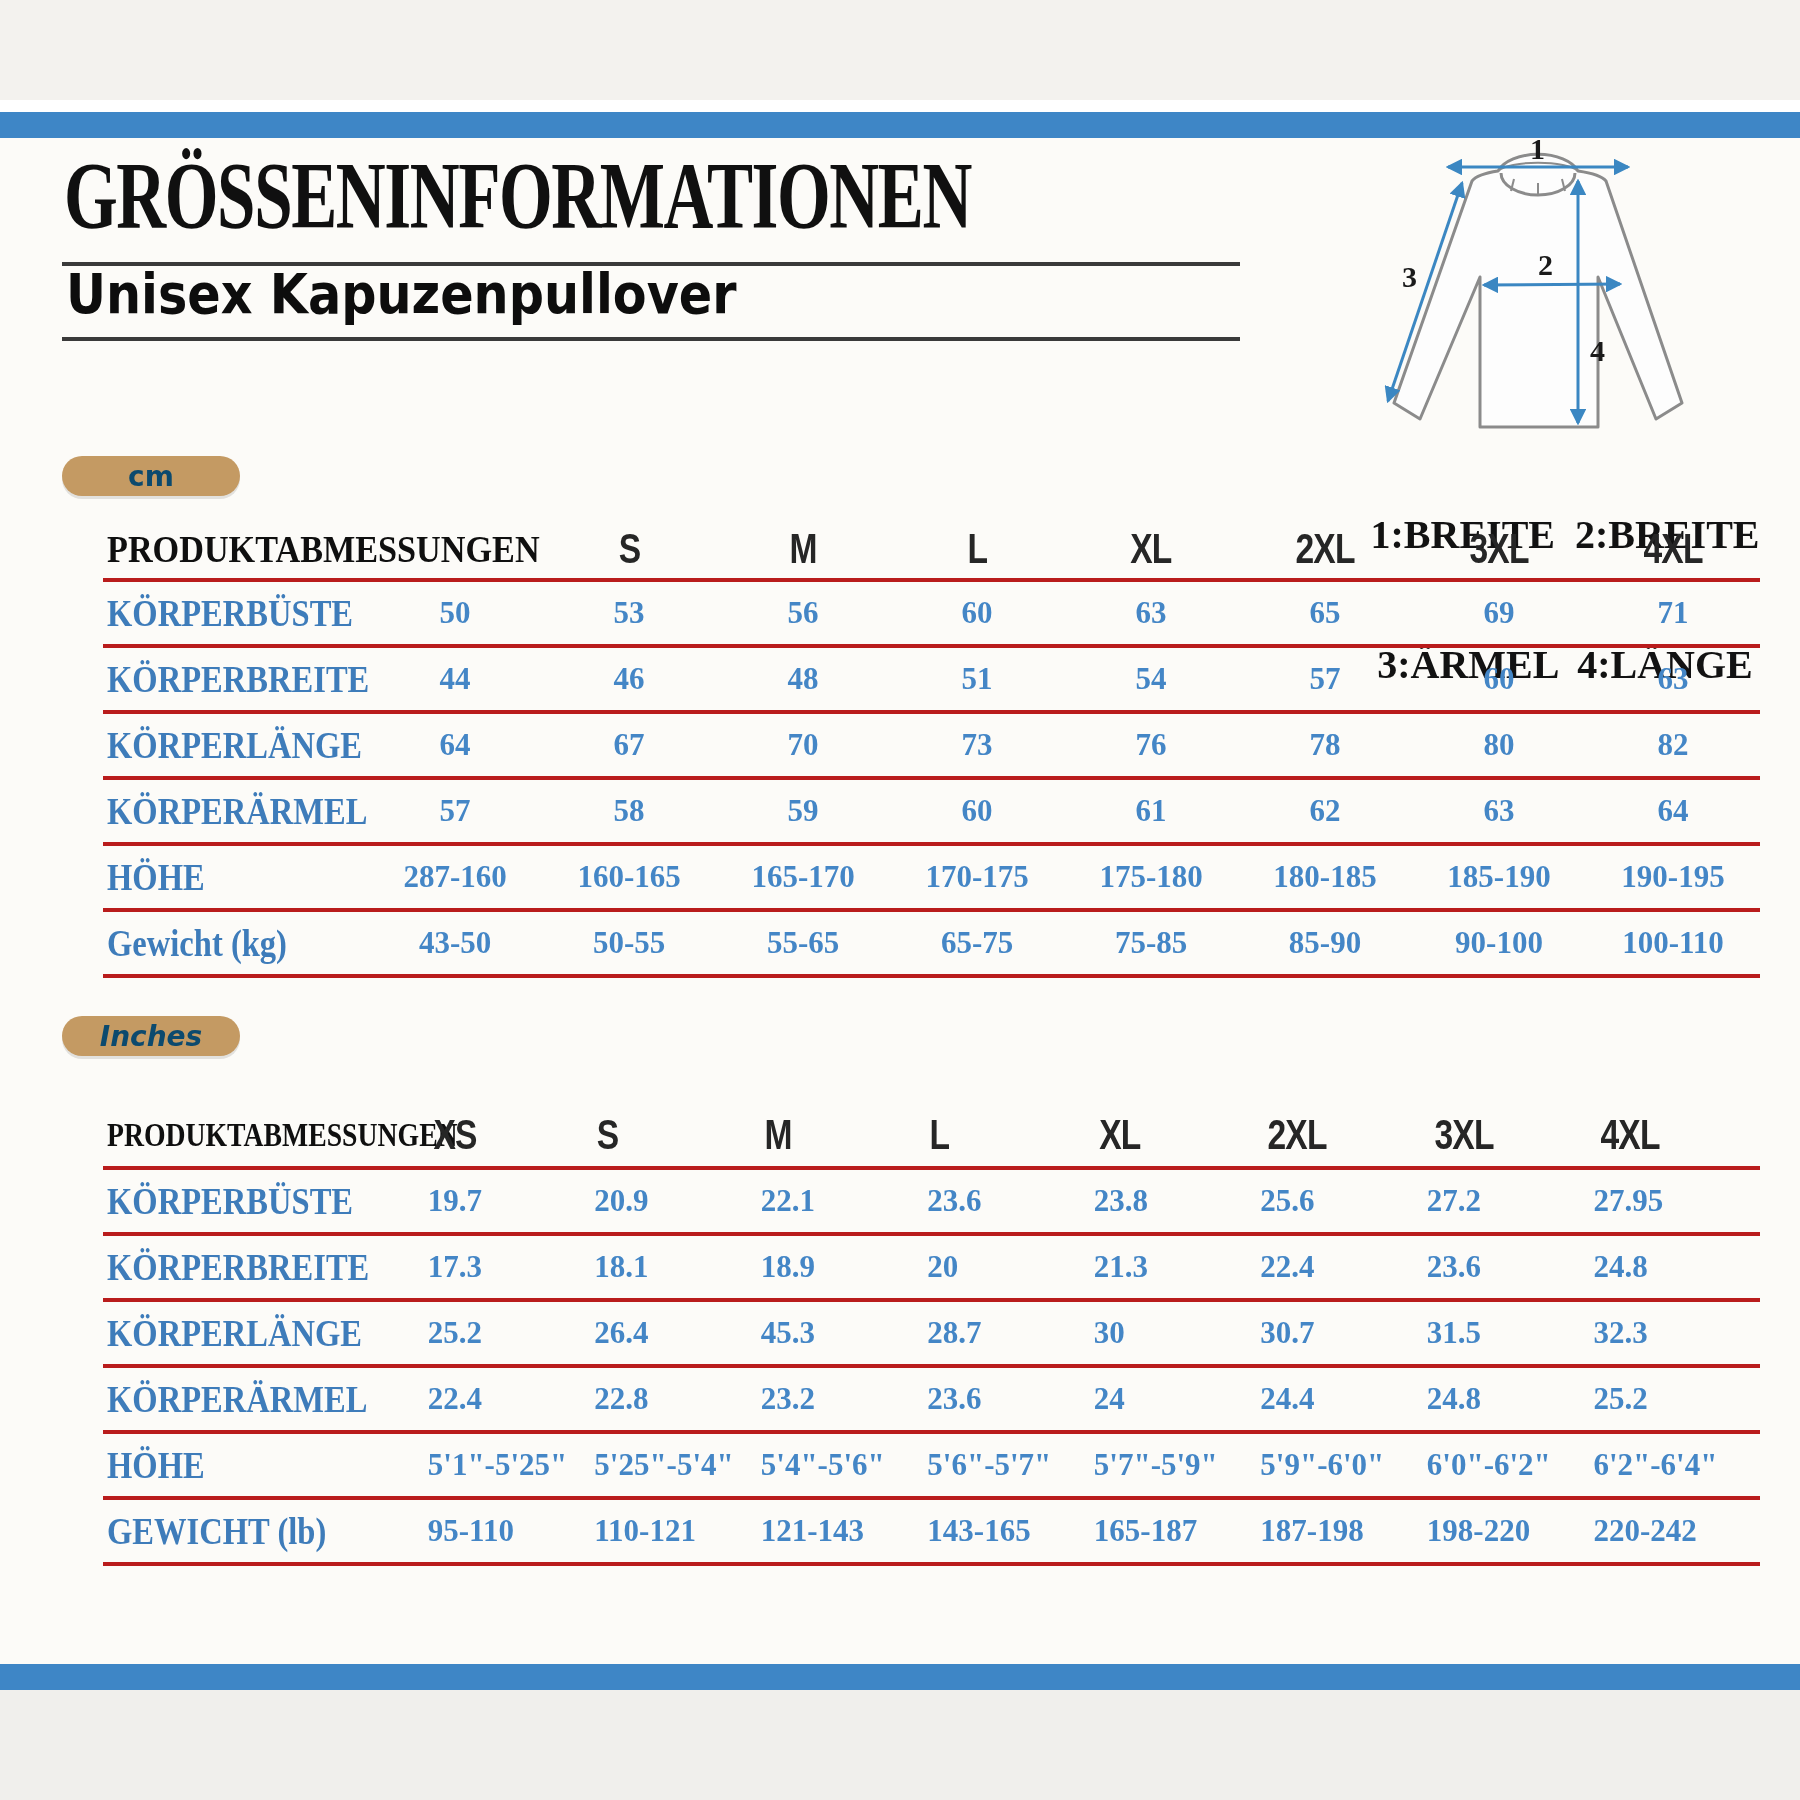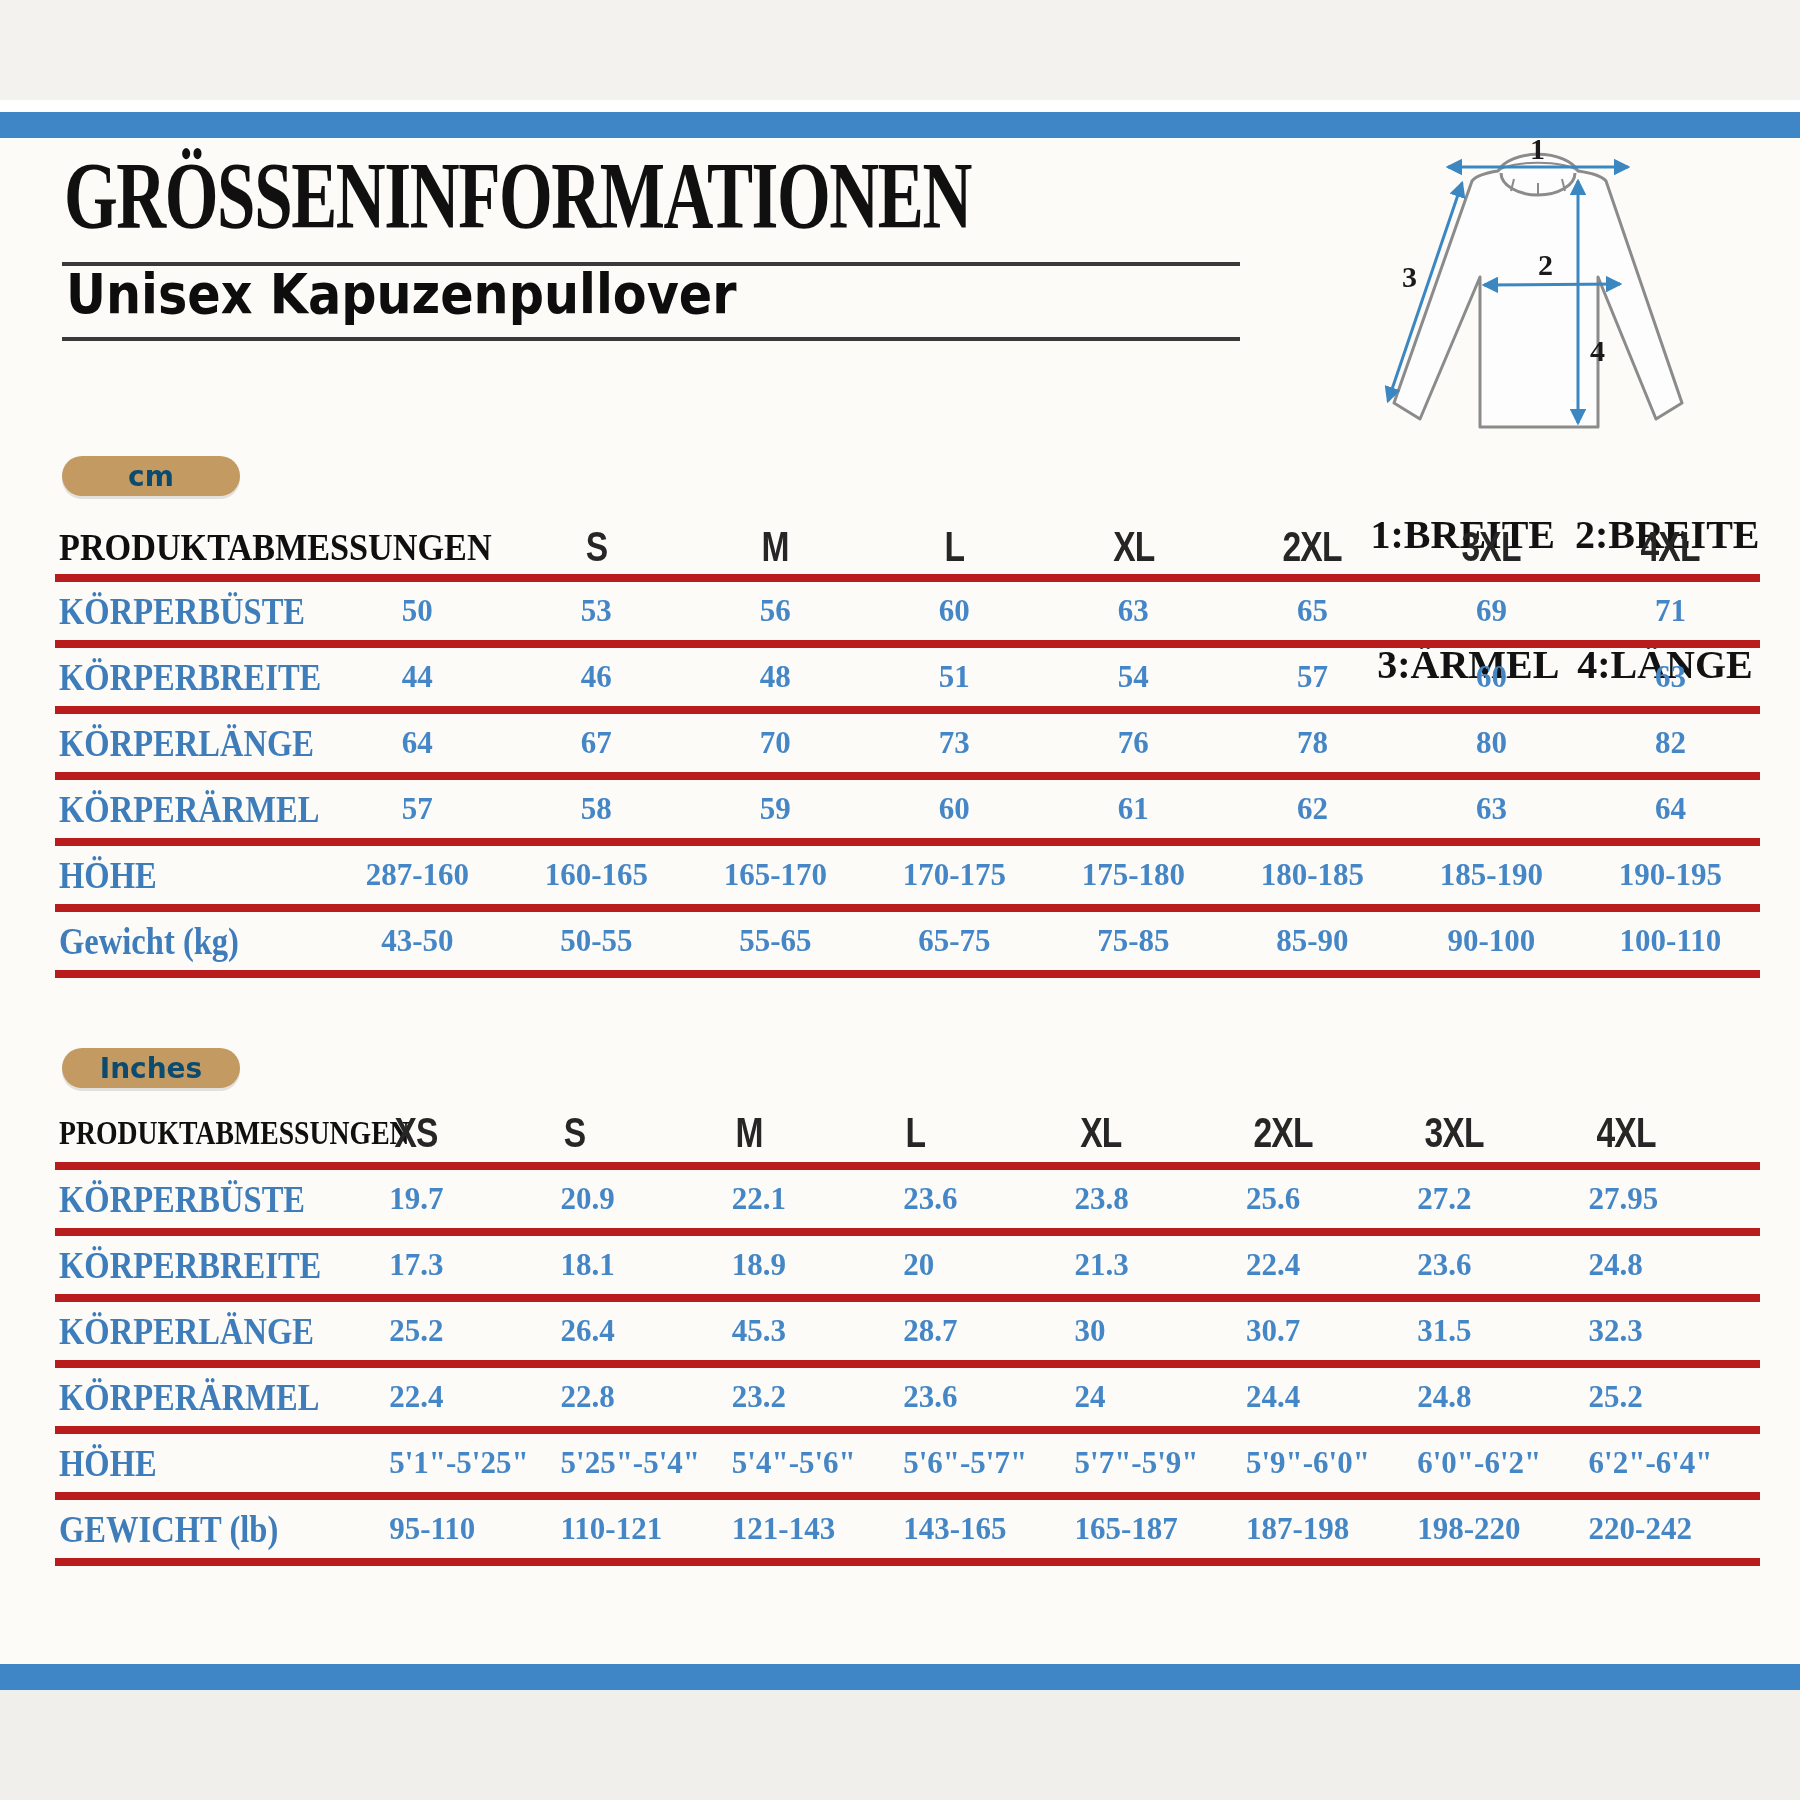--- a/index.html
+++ b/index.html
@@ -42,29 +42,29 @@
 
   
   .unit-badge{
     position:absolute; left:62px; width:178px; height:40px;
     background:#c49a63; border-radius:21px;
     color:#0c4a6e; font-family:"DejaVu Sans", sans-serif; font-weight:700; font-size:28px;
     display:flex; align-items:center; justify-content:center;
     box-shadow:0 3px 0 rgba(0,0,0,0.10);
   }
   .unit-badge.cm{top:456px;}
-  .unit-badge.inches{top:1048px;}
+  .unit-badge.inches{top:1016px;font-style:italic;}
 
   
   .sztable{position:absolute; left:55px; width:1705px;}
   .t-cm{top:520px;}
   .t-in{top:1104px;}
   .trow{
     display:flex; align-items:center; box-sizing:border-box;
-    border-bottom:8px solid #b91c1c; height:66px;
+    border-bottom:4px solid #b91c1c; height:66px;margin-left:48px;
   }
   .t-cm .trow.hdr{height:62px;}
   .cell{box-sizing:border-box;}
   .cell.lab{padding-left:4px;}
   .t-cm .cell.lab{width:16%;}
   .t-cm .cell.v{width:10.5%; text-align:center;}
   .t-in .cell.lab{width:19.6%;}
   .t-in .cell.v{width:10.05%; text-align:left;}
 
   .dimh{

